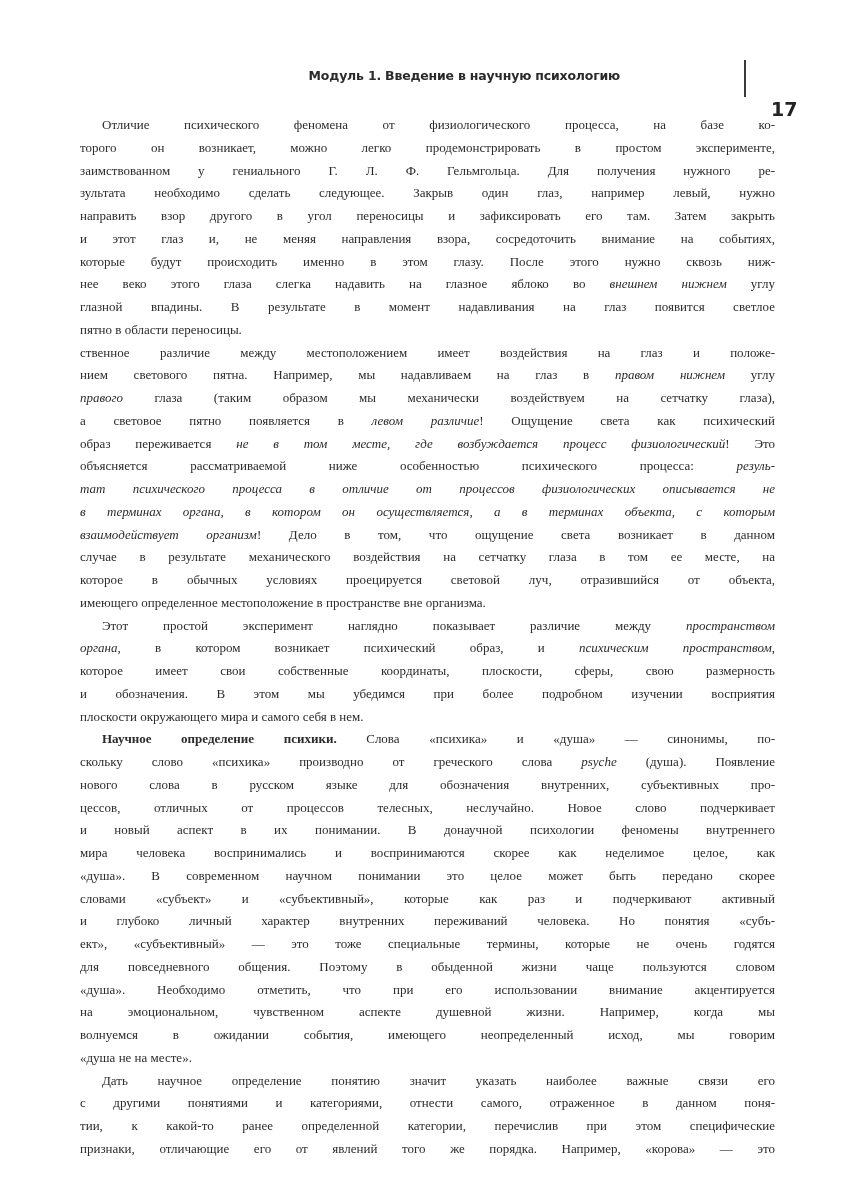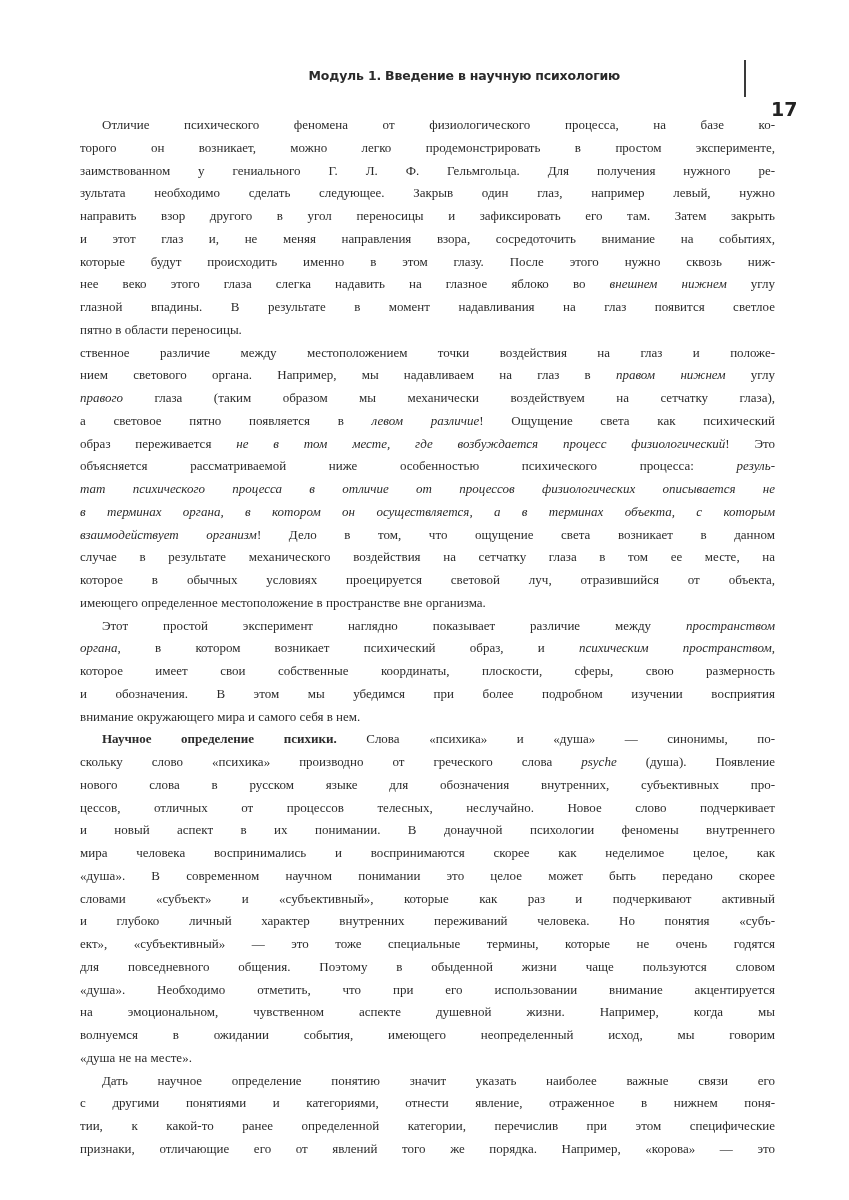--- a/index.html
+++ b/index.html
@@ -76,24 +76,24 @@
       </div>
       <div class="line">
         <span class="j"><span>глазной впадины. В результате в момент надавливания на глаз появится светлое</span></span>
       </div>
       <div class="line last">
         <span class="j"><span>пятно в области переносицы.</span></span>
       </div>
     </div>
     <div>
       <div class="line">
-        <span class="j"><span>ственное различие между местоположением точки воздействия на глаз и положе-</span></span>
-      </div>
-      <div class="line">
-        <span class="j"><span>нием светового органа. Например, мы надавливаем на глаз в </span><em>правом нижнем</em><span> углу</span></span>
+        <span class="j"><span>ственное различие между местоположением имеет воздействия на глаз и положе-</span></span>
+      </div>
+      <div class="line">
+        <span class="j"><span>нием светового пятна. Например, мы надавливаем на глаз в </span><em>правом нижнем</em><span> углу</span></span>
       </div>
       <div class="line">
         <span class="j"><em>правого</em><span> глаза (таким образом мы механически воздействуем на сетчатку глаза),</span></span>
       </div>
       <div class="line">
         <span class="j"><span>а световое пятно появляется в </span><em>левом различие</em><span>! Ощущение света как психический</span></span>
       </div>
       <div class="line">
         <span class="j"><span>образ переживается </span><em>не в том месте, где возбуждается процесс физиологический</em><span>! Это</span></span>
       </div>
@@ -126,21 +126,21 @@
       <div class="line">
         <span class="j"><em>органа</em><span>, в котором возникает психический образ, и </span><em>психическим пространством</em><span>,</span></span>
       </div>
       <div class="line">
         <span class="j"><span>которое имеет свои собственные координаты, плоскости, сферы, свою размерность</span></span>
       </div>
       <div class="line">
         <span class="j"><span>и обозначения. В этом мы убедимся при более подробном изучении восприятия</span></span>
       </div>
       <div class="line last">
-        <span class="j"><span>внимание окружающего мира и самого себя в нем.</span></span>
+        <span class="j"><span>плоскости окружающего мира и самого себя в нем.</span></span>
       </div>
     </div>
     <div>
       <div class="line indent">
         <span class="j"><strong>Научное определение психики.</strong><span> Слова «психика» и «душа» — синонимы, по-</span></span>
       </div>
       <div class="line">
         <span class="j"><span>скольку слово «психика» производно от греческого слова </span><em>psyche</em><span> (душа). Появление</span></span>
       </div>
       <div class="line">
@@ -181,21 +181,21 @@
       </div>
       <div class="line last">
         <span class="j"><span>«душа не на месте».</span></span>
       </div>
     </div>
     <div>
       <div class="line indent">
         <span class="j"><span>Дать научное определение понятию значит указать наиболее важные связи его</span></span>
       </div>
       <div class="line">
-        <span class="j"><span>с другими понятиями и категориями, отнести явление, отраженное в нижнем поня-</span></span>
+        <span class="j"><span>с другими понятиями и категориями, отнести самого, отраженное в данном поня-</span></span>
       </div>
       <div class="line">
         <span class="j"><span>тии, к какой-то ранее определенной категории, перечислив при этом специфические</span></span>
       </div>
       <div class="line">
         <span class="j"><span>признаки, отличающие его от явлений того же порядка. Например, «корова» — это</span></span>
       </div>
     </div>
   </div>
 

